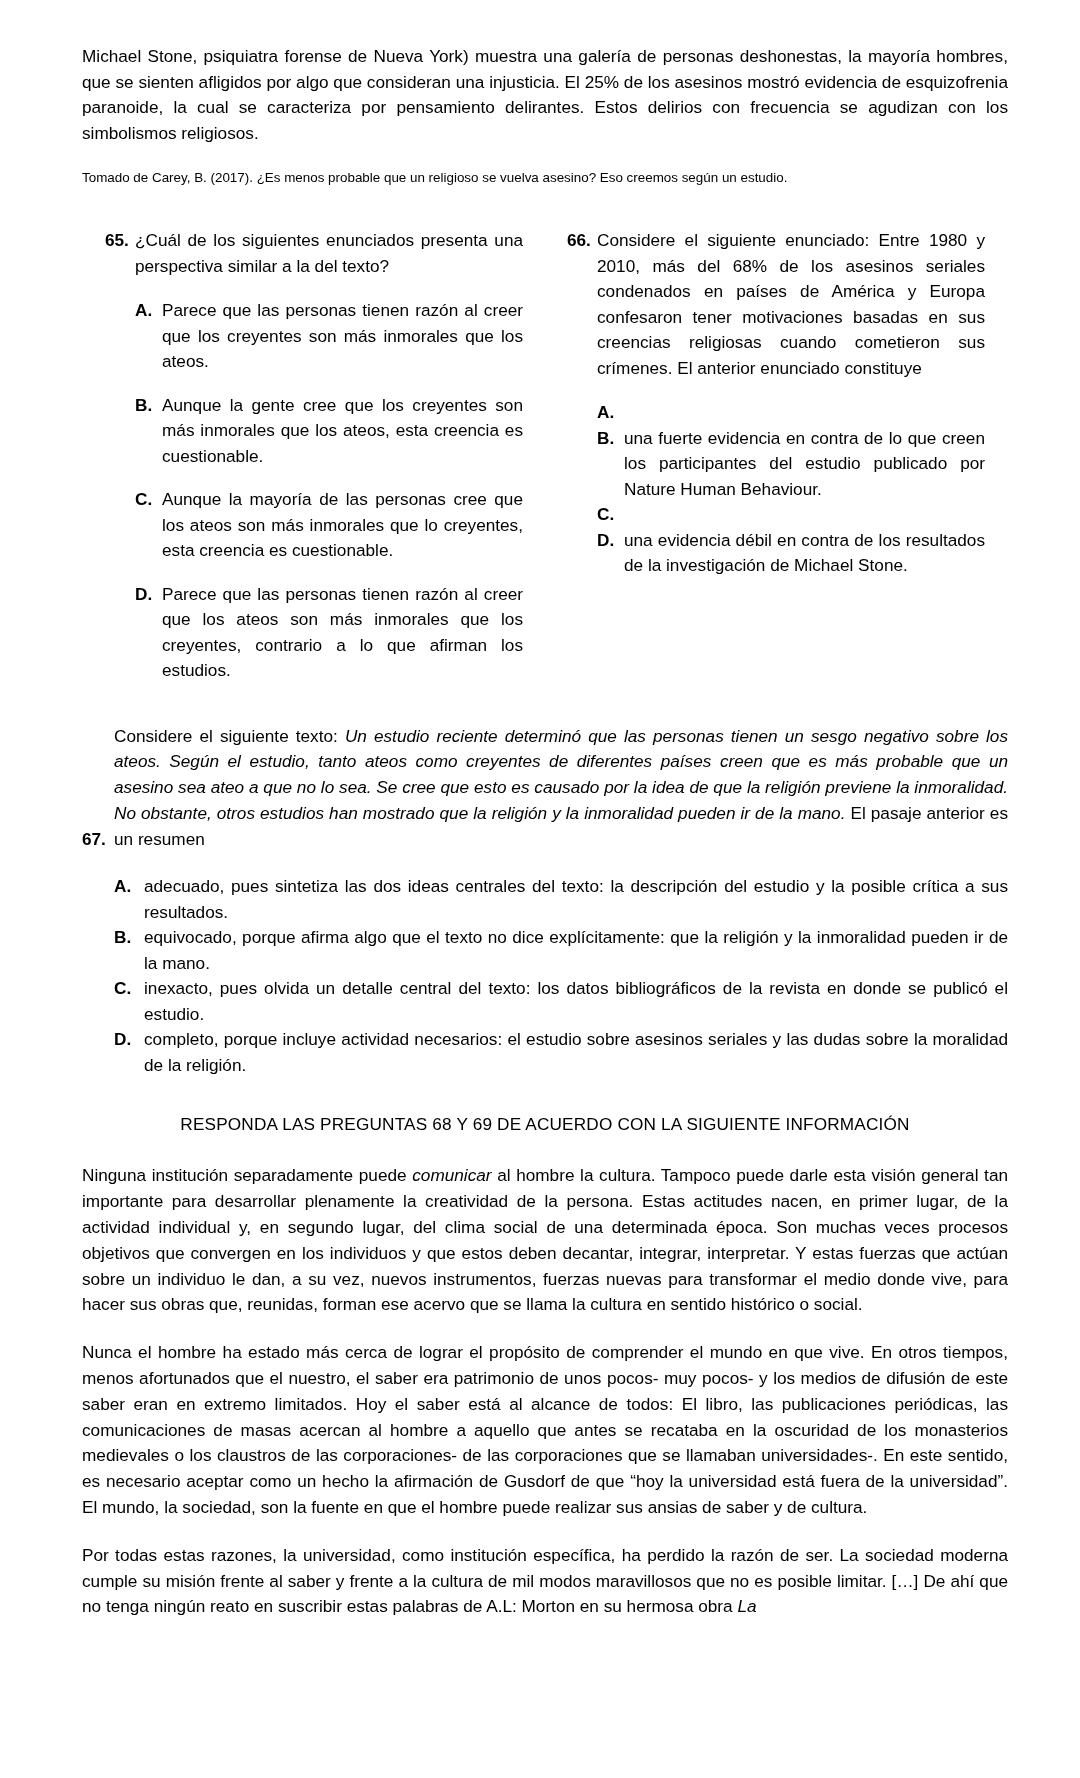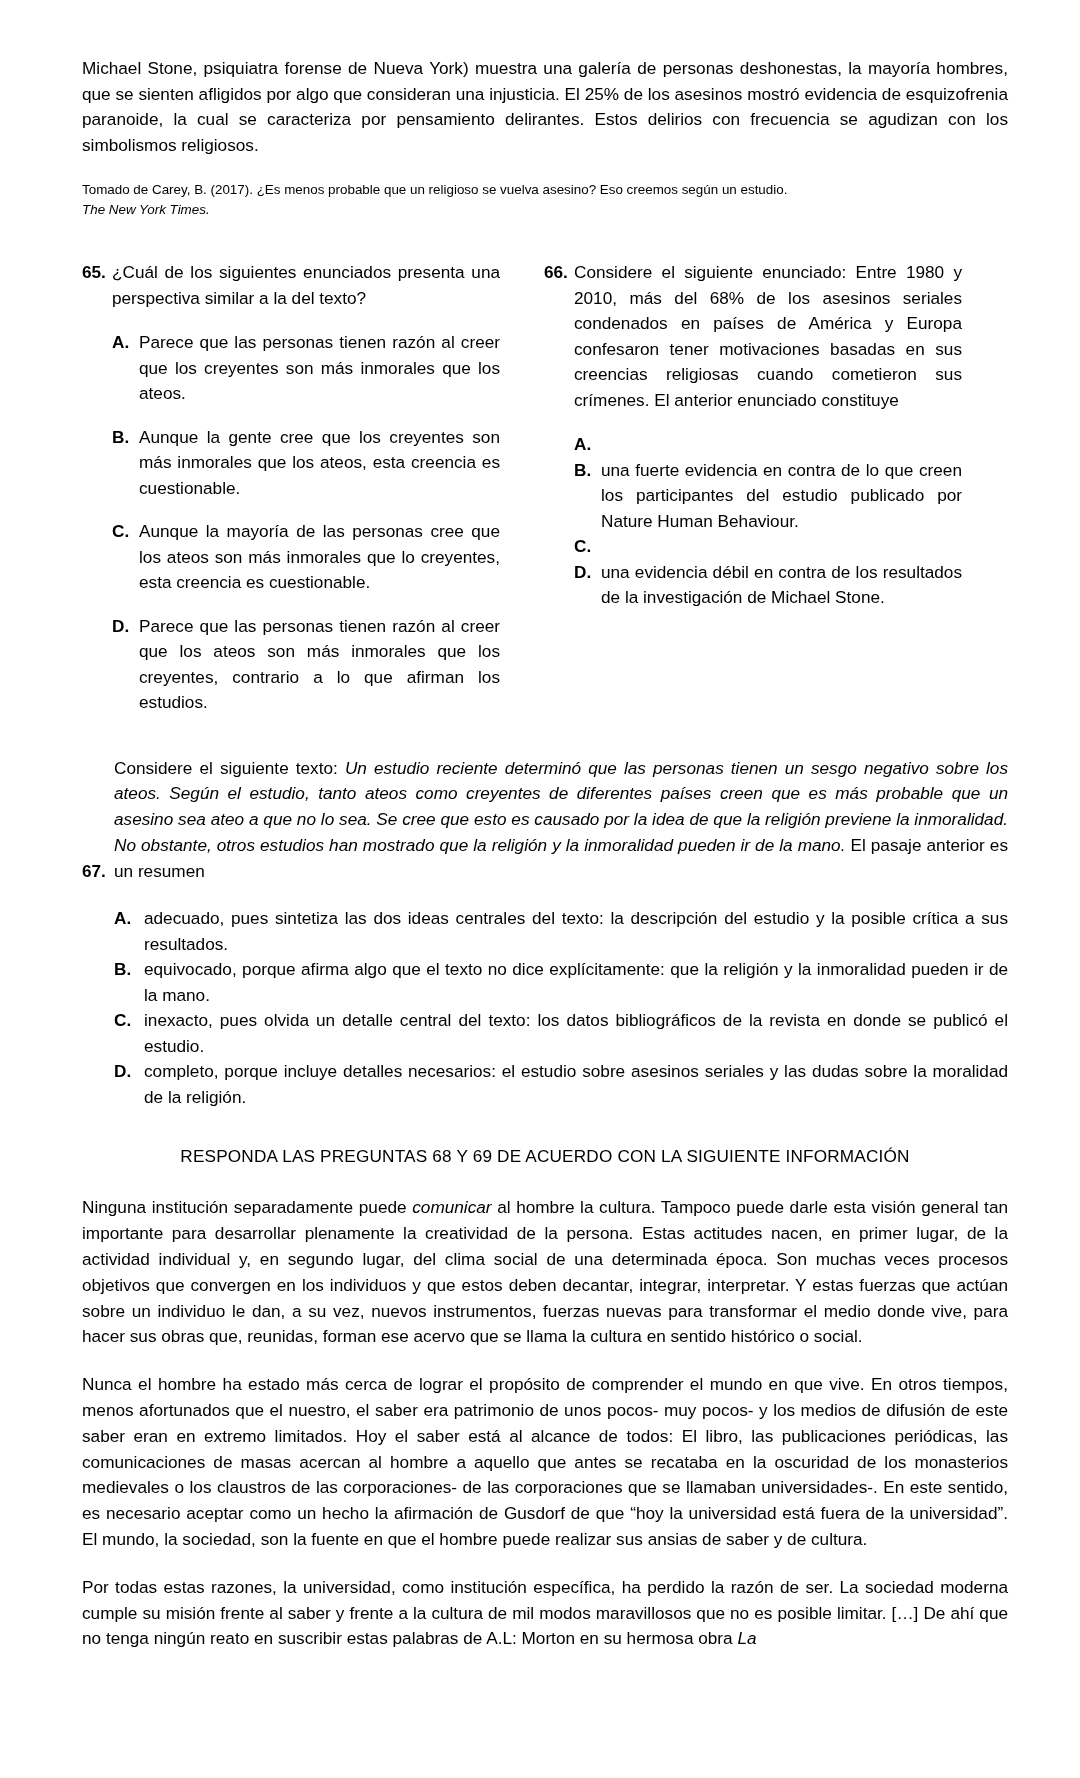--- a/index.html
+++ b/index.html
@@ -12,21 +12,21 @@
     height: 1778px;
     font-family: "Liberation Sans", sans-serif;
     color: #000000;
     -webkit-font-smoothing: antialiased;
   }
   .page {
     position: relative;
     width: 1080px;
     height: 1696px;
     box-sizing: border-box;
-    padding: 56px 72px 0 82px;
+    padding: 44px 72px 0 82px;
     border-radius: 25px;
   }
 
   
   .para {
     font-size: 17.2px;
     line-height: 25.5px;
     text-align: justify;
     margin: 0 0 0 0;
   }
@@ -42,20 +42,21 @@
   .source .src-line2 {
     font-style: italic;
     display: block;
   }
 
   
   .qcols {
     display: flex;
     margin-top: 40px;
     gap: 0;
+    justify-content: center;
   }
   .qcol {
     width: 418px;
   }
   .qcol.left { margin-right: 44px; }
 
   .q {
     display: flex;
     font-size: 17.2px;
     line-height: 25.5px;
@@ -144,21 +145,20 @@
 </style>
 </head>
 <body>
 
 <div class="page">
 
   <p class="para intro">Michael Stone, psiquiatra forense de Nueva York) muestra una galería de personas deshonestas, la mayoría hombres, que se sienten afligidos por algo que consideran una injusticia. El 25% de los asesinos mostró evidencia de esquizofrenia paranoide, la cual se caracteriza por pensamiento delirantes. Estos delirios con frecuencia se agudizan con los simbolismos religiosos.</p>
 
   <div class="source">
     <span>Tomado de Carey, B. (2017). ¿Es menos probable que un religioso se vuelva asesino? Eso creemos según un estudio.</span>
-    <span class="src-line2">The New York Times.</span>
   </div>
 
   <div class="qcols">
 
     <div class="qcol left">
       <div class="q">
         <span class="q-num">65.</span>
         <span class="q-text">¿Cuál de los siguientes enunciados presenta una perspectiva similar a la del texto?</span>
       </div>
       <div class="opts">
@@ -218,21 +218,21 @@
       <div class="opt">
         <span class="opt-let">B.</span>
         <span class="opt-body">equivocado, porque afirma algo que el texto no dice explícitamente: que la religión y la inmoralidad pueden ir de la mano.</span>
       </div>
       <div class="opt">
         <span class="opt-let">C.</span>
         <span class="opt-body">inexacto, pues olvida un detalle central del texto: los datos bibliográficos de la revista en donde se publicó el estudio.</span>
       </div>
       <div class="opt">
         <span class="opt-let">D.</span>
-        <span class="opt-body">completo, porque incluye detalles necesarios: el estudio sobre asesinos seriales y las dudas sobre la moralidad de la religión.</span>
+        <span class="opt-body">completo, porque incluye actividad necesarios: el estudio sobre asesinos seriales y las dudas sobre la moralidad de la religión.</span>
       </div>
     </div>
   </div>
 
   <div class="heading">RESPONDA LAS PREGUNTAS 68 Y 69 DE ACUERDO CON LA SIGUIENTE INFORMACIÓN</div>
 
   <div class="passage">
     <p><span>Ninguna institución separadamente puede </span><em>comunicar</em><span> al hombre la cultura. Tampoco puede darle esta visión general tan importante para desarrollar plenamente la creatividad de la persona. Estas actitudes nacen, en primer lugar, de la actividad individual y, en segundo lugar, del clima social de una determinada época. Son muchas veces procesos objetivos que convergen en los individuos y que estos deben decantar, integrar, interpretar. Y estas fuerzas que actúan sobre un individuo le dan, a su vez, nuevos instrumentos, fuerzas nuevas para transformar el medio donde vive, para hacer sus obras que, reunidas, forman ese acervo que se llama la cultura en sentido histórico o social.</span></p>
     <p>Nunca el hombre ha estado más cerca de lograr el propósito de comprender el mundo en que vive. En otros tiempos, menos afortunados que el nuestro, el saber era patrimonio de unos pocos- muy pocos- y los medios de difusión de este saber eran en extremo limitados. Hoy el saber está al alcance de todos: El libro, las publicaciones periódicas, las comunicaciones de masas acercan al hombre a aquello que antes se recataba en la oscuridad de los monasterios medievales o los claustros de las corporaciones- de las corporaciones que se llamaban universidades-. En este sentido, es necesario aceptar como un hecho la afirmación de Gusdorf de que “hoy la universidad está fuera de la universidad”. El mundo, la sociedad, son la fuente en que el hombre puede realizar sus ansias de saber y de cultura.</p>
     <p><span>Por todas estas razones, la universidad, como institución específica, ha perdido la razón de ser. La sociedad moderna cumple su misión frente al saber y frente a la cultura de mil modos maravillosos que no es posible limitar. […] De ahí que no tenga ningún reato en suscribir estas palabras de A.L: Morton en su hermosa obra </span><em>La</em></p>

